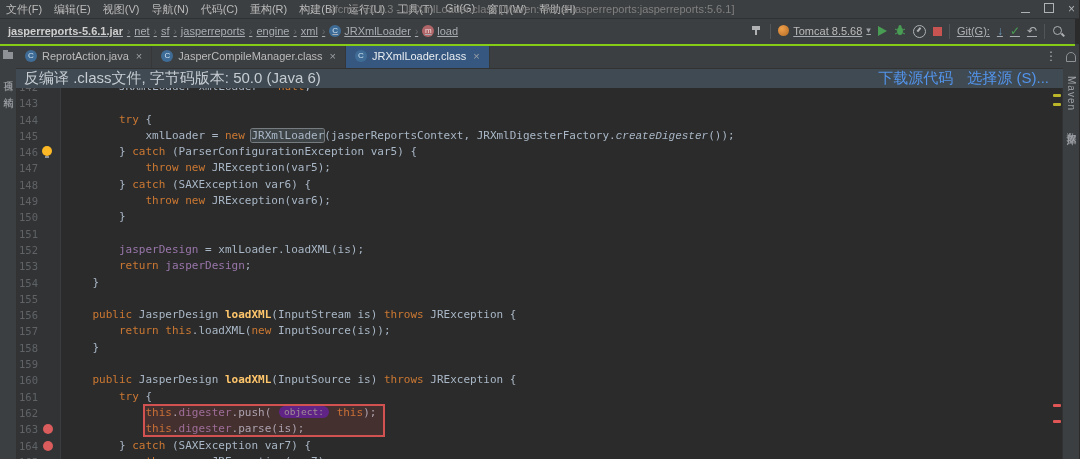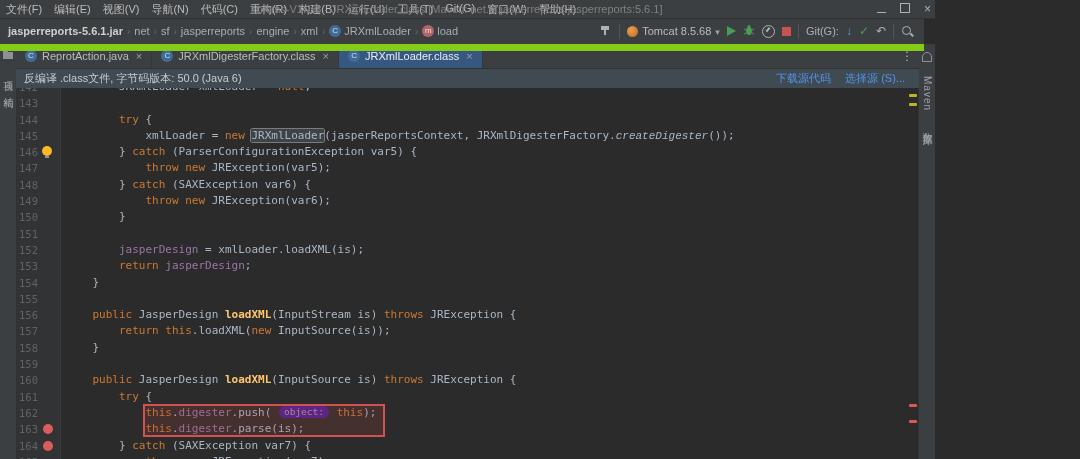--- a/index.html
+++ b/index.html
@@ -1,38 +1,38 @@
 <!DOCTYPE html>
 <html><head>
 <meta charset="utf-8">
 <style>
   html,body{margin:0;padding:0;background:#2B2B2B;width:1080px;height:459px;overflow:hidden;
     font-family:"Liberation Sans",sans-serif;-webkit-font-smoothing:antialiased;}
-  .ide{position:relative;width:935px;height:459px;background:#2B2B2B;}
+  .ide{position:relative;width:1079px;height:459px;background:#2B2B2B;}
 
   
   .menubar{position:absolute;left:0;top:0;right:0;height:18px;background:#3C3F41;display:flex;
     align-items:center;color:#BBBBBB;font-size:11px;border-bottom:1px solid #2F3133;z-index:9;}
   .menu-item{padding:0 6px;cursor:default;}
   .win-title{position:absolute;left:0;right:16px;text-align:center;color:#808080;font-size:11px;pointer-events:none;}
   .win-controls{position:absolute;right:4px;top:0;height:18px;display:flex;align-items:center;gap:14px;z-index:2;}
   .win-min{display:inline-block;width:9px;height:1px;background:#AFB1B3;}
   .win-max{display:inline-block;width:8px;height:8px;border:1px solid #AFB1B3;}
   .win-close{color:#AFB1B3;font-size:12px;line-height:12px;}
 
   
-  .navbar{position:absolute;left:0;top:18px;right:11px;height:26px;background:#3C3F41;
-    border-bottom:7px solid #84cc16;display:flex;align-items:center;font-size:11px;color:#A7ADB3;z-index:8;}
+  .navbar{position:absolute;left:0;top:18px;right:4px;height:26px;background:#3C3F41;
+    border-bottom:2px solid #84cc16;display:flex;align-items:center;font-size:11px;color:#A7ADB3;z-index:8;text-decoration:underline;}
   .crumbs{display:flex;align-items:center;padding-left:8px;gap:4px;white-space:nowrap;}
   .crumb{display:flex;align-items:center;gap:3px;}
   .crumb.bold{color:#CFCFCF;font-weight:bold;}
   .crumb-sep{color:#666B70;font-size:10px;}
   .nav-toolbar{margin-left:auto;display:flex;align-items:center;gap:7px;padding-right:10px;}
   .tb-divider{width:1px;height:15px;background:#515558;}
-  .runcfg{display:flex;align-items:flex-end;gap:4px;color:#BBBBBB;}
+  .runcfg{display:flex;align-items:flex-start;gap:4px;color:#BBBBBB;}
   .tomcat-ico{width:11px;height:11px;border-radius:50%;background:radial-gradient(circle at 35% 35%,#F0A04A,#B36A24);}
   .chev{color:#9DA0A6;font-size:9px;}
   .play{width:0;height:0;border-left:9px solid #499C54;border-top:5px solid transparent;border-bottom:5px solid transparent;}
   .stop-sq{width:9px;height:9px;background:#C75450;}
   .gauge{position:relative;width:11px;height:11px;border:1.5px solid #AFB1B3;border-radius:50%;}
   .gauge::after{content:"";position:absolute;left:4px;top:1px;width:1.5px;height:5px;background:#AFB1B3;transform:rotate(40deg);}
   .git-up{color:#6897BB;font-size:12px;line-height:12px;}
   .git-ok{color:#499C54;font-size:12px;line-height:12px;}
   .git-rb{color:#AFB1B3;font-size:12px;line-height:12px;}
   .search-ico{position:relative;width:13px;height:13px;display:inline-block;}
@@ -47,21 +47,21 @@
   .tab.sel{background:#365880;color:#E9EDF1;}
   .tab-close{color:#9AA0A6;font-size:11px;margin-left:2px;}
   .fico{width:12px;height:12px;border-radius:50%;background:#3F6C96;color:#CFE2F2;font-size:8px;
     line-height:12px;text-align:center;flex:none;}
   .mico{width:12px;height:12px;border-radius:50%;background:#B06568;color:#F2DCDC;font-size:8px;
     line-height:12px;text-align:center;flex:none;}
   .tab-more{margin-left:auto;align-self:center;color:#AFB1B3;font-size:12px;padding:0 6px;}
 
   
   .banner{position:absolute;left:16px;top:68px;right:16px;height:20px;background:#3F4A52;
-    display:flex;align-items:center;font-size:11px;color:#C6CCD2;padding:0 8px;box-sizing:border-box;z-index:6;}
+    display:flex;align-items:center;font-size:15px;color:#C6CCD2;padding:0 8px;box-sizing:border-box;z-index:6;}
   .banner-links{margin-left:auto;display:flex;gap:14px;padding-right:6px;}
   .blink{color:#5394EC;}
 
   
   .stripe{position:absolute;top:44px;bottom:0;width:16px;background:#3C3F41;z-index:5;
     display:flex;flex-direction:column;align-items:center;}
   .stripe.left{left:0;border-right:1px solid #323232;}
   .stripe.right{right:0;border-left:1px solid #323232;}
   .vlabel{writing-mode:vertical-rl;font-size:10px;color:#9DA0A6;margin-top:14px;letter-spacing:1px;}
   .folder-ico{width:10px;height:7px;background:#8E9196;margin-top:8px;position:relative;}
@@ -197,21 +197,21 @@
 
   <div class="tabrow">
 
   <div class="tab">
         <span class="fico">C</span>
         <span>ReprotAction.java</span>
         <span class="tab-close">×</span>
       </div>
       <div class="tab">
         <span class="fico">C</span>
-        <span>JRXmlDigesterFactory.class</span>
+        <span>JasperCompileManager.class</span>
         <span class="tab-close">×</span>
       </div>
       <div class="tab sel">
         <span class="fico">C</span>
         <span>JRXmlLoader.class</span>
         <span class="tab-close">×</span>
       </div>
       <span class="tab-more">⋮</span>
     </div>
 

